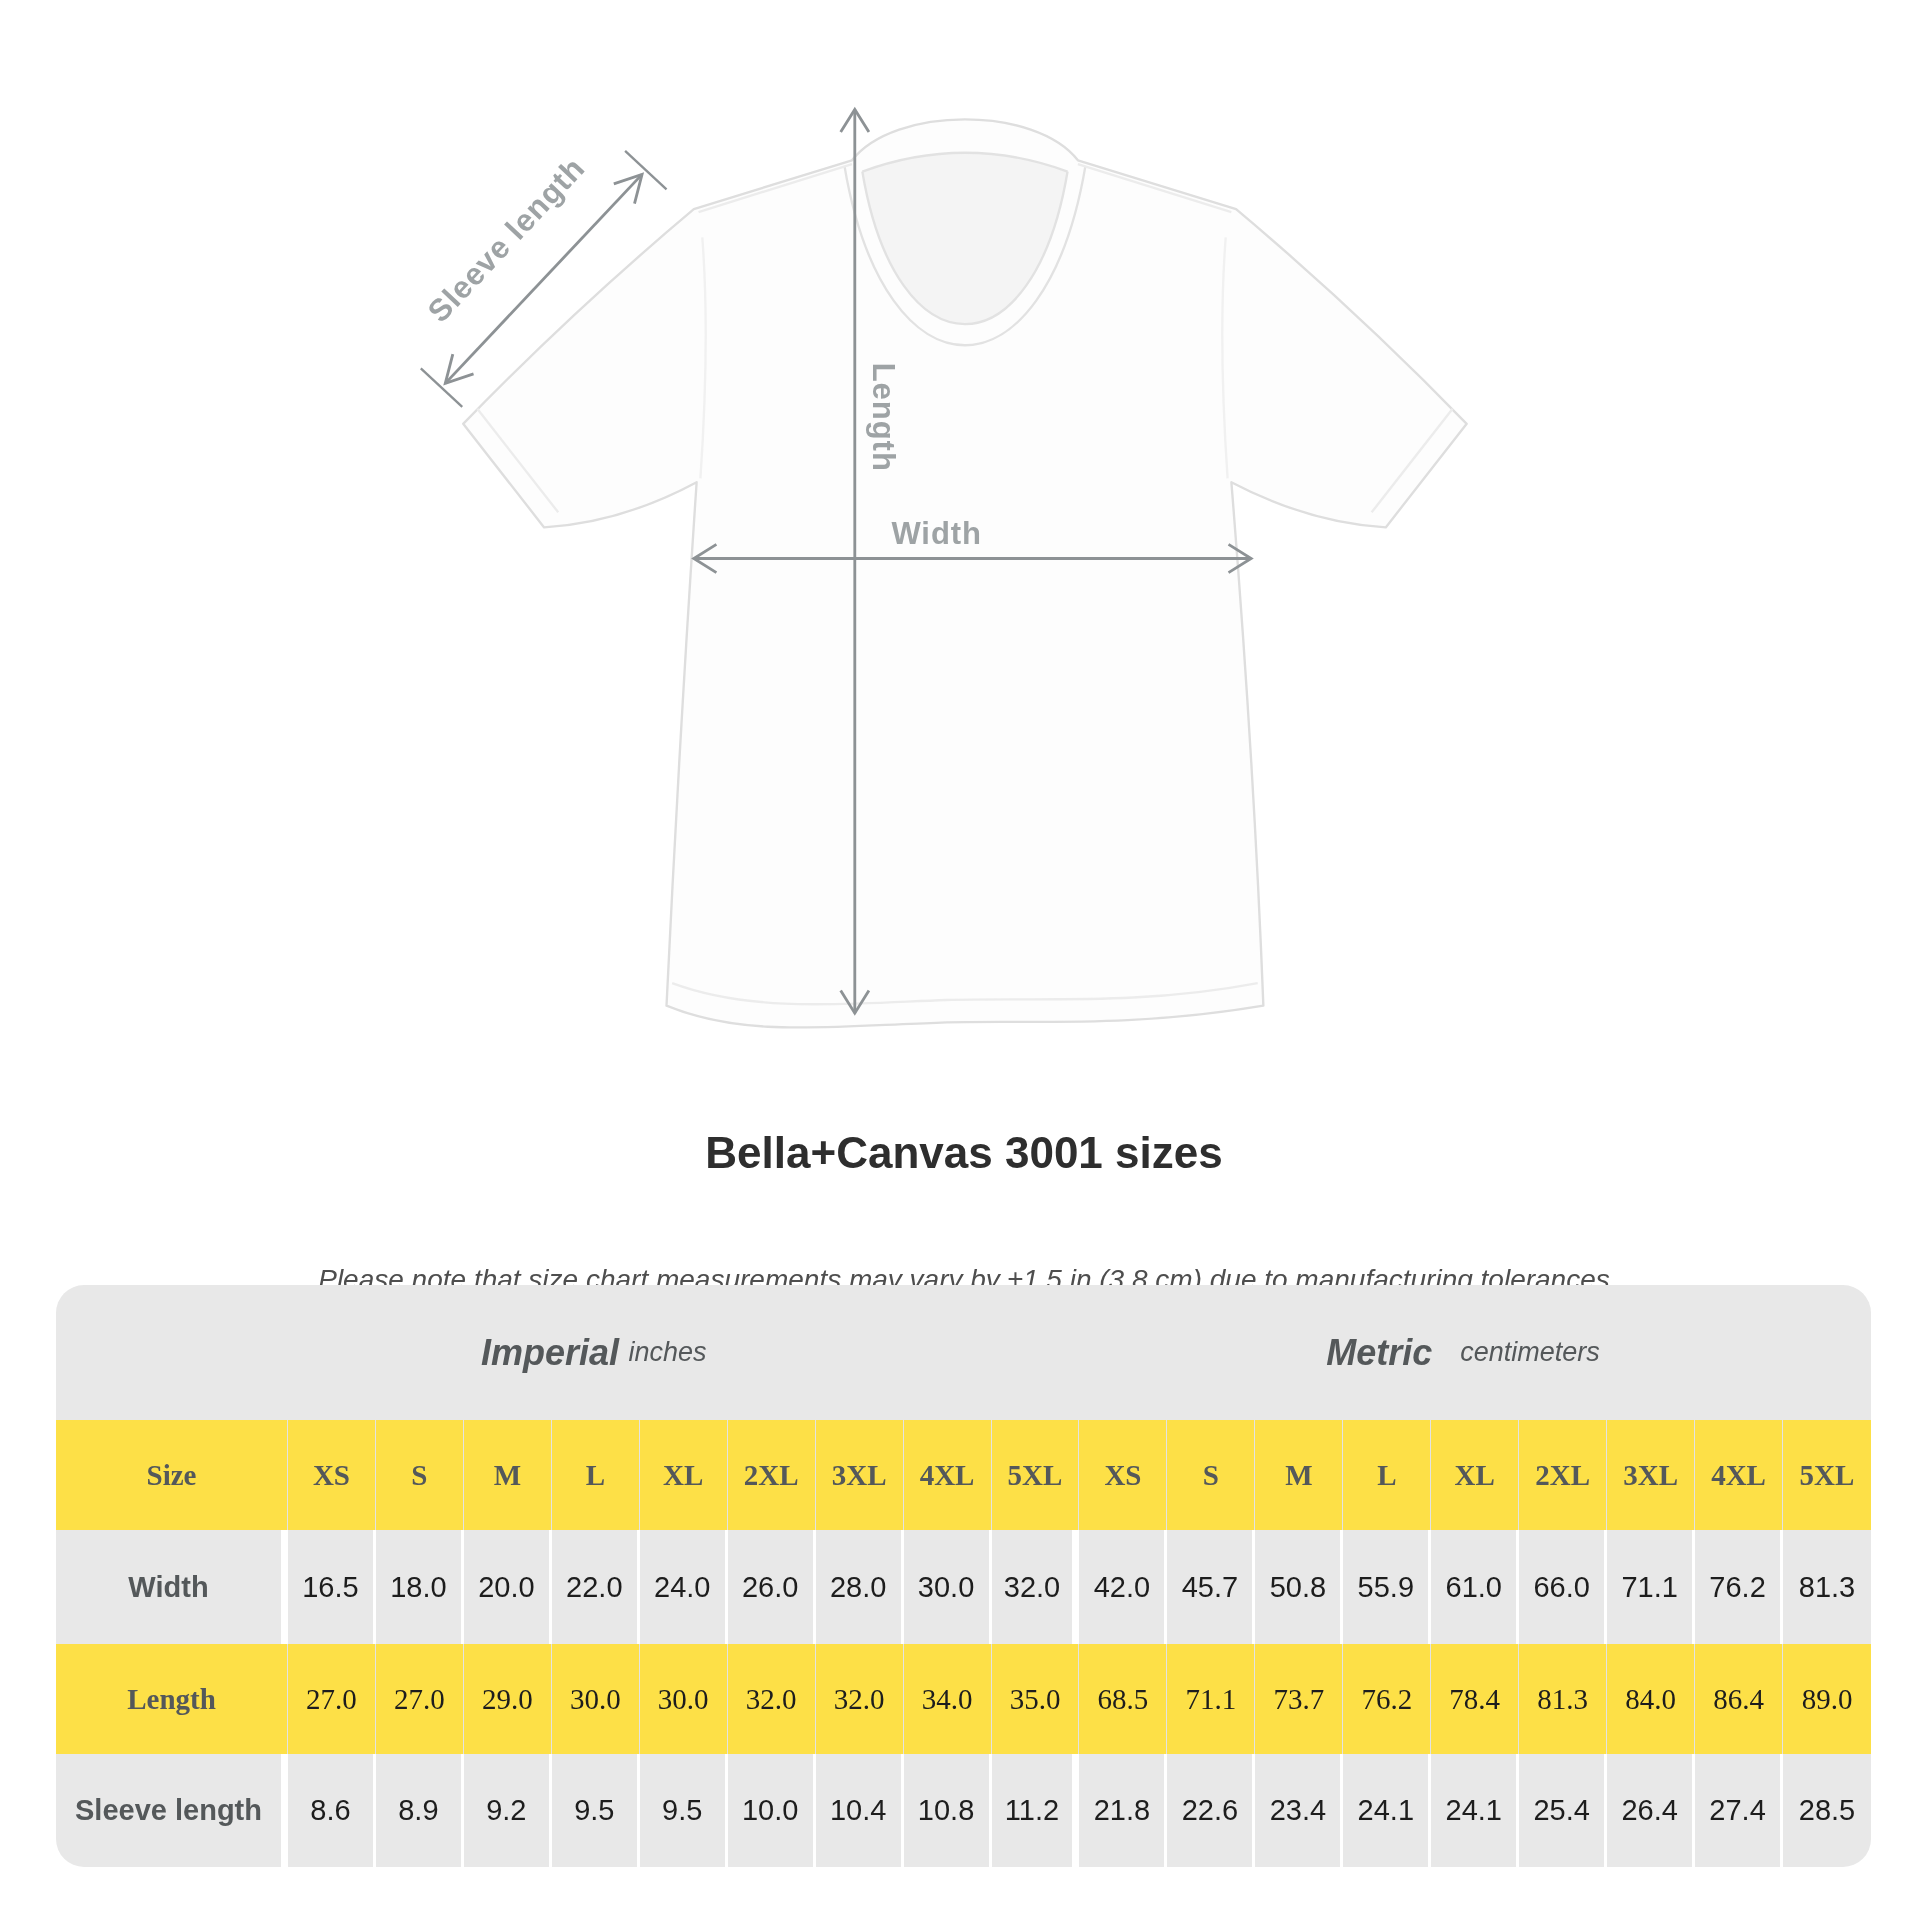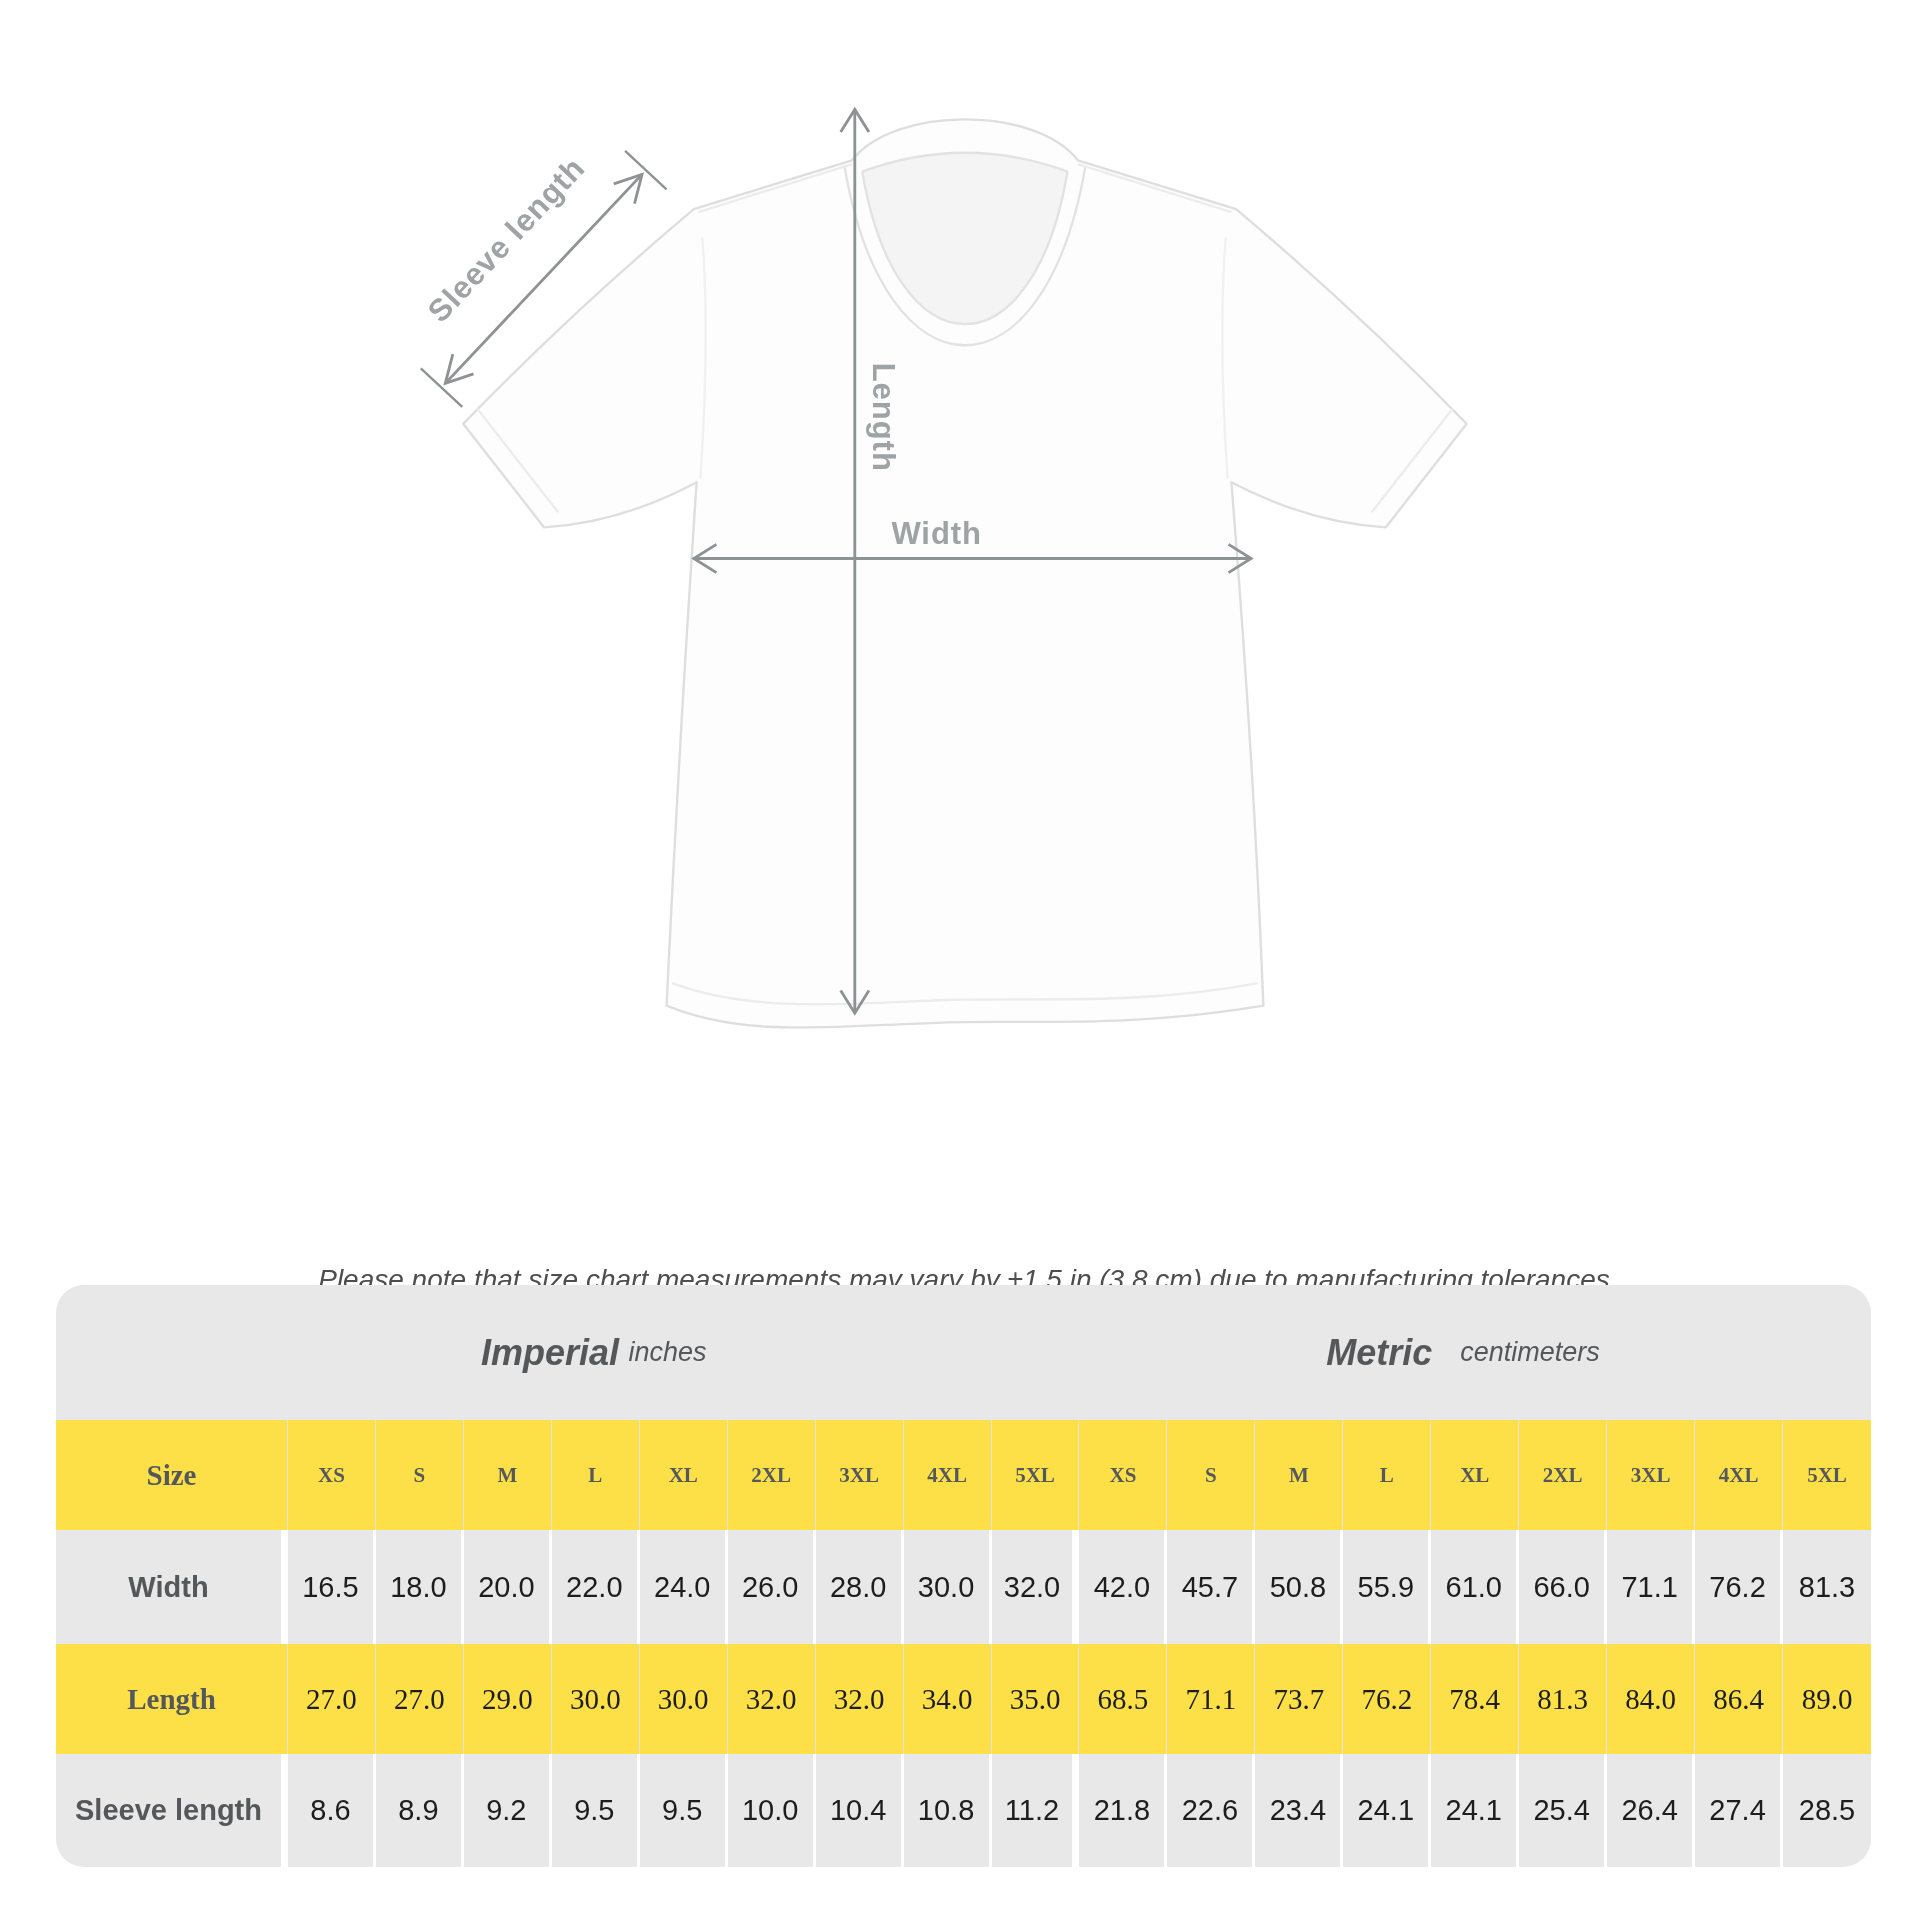--- a/index.html
+++ b/index.html
@@ -44,21 +44,21 @@
     grid-template-rows:110px 114px 110px 113px;
     width:1815px;
   }
   .cell{display:flex;align-items:center;justify-content:center;box-sizing:border-box;}
   .r-white{background:#fde047;font-family:Liberation Serif, serif;}
   .r-gray{background:var(--band-gray,#e8e8e8);}
   .r-white.sep{border-right:1.9px solid #e3e3e3;}
   .r-white.sep-major{border-right:1.9px solid #e3e3e3;}
   .r-gray.sep{border-right:3.8px solid #fff;}
   .r-gray.sep-major{border-right:7.5px solid #fff;}
-  .head{font-size:21px;font-weight:bold;color:var(--header-text,#54585a);text-align:right;}
+  .head{font-size:29px;font-weight:bold;color:var(--header-text,#54585a);text-align:right;}
   .lbl{font-size:29px;font-weight:bold;color:var(--header-text,#54585a);}
   .num{font-size:29px;color:var(--number-text,#1d1d1d);}
 </style>
 </head>
 <body>
 
 <div id="page">
 
   <svg id="diagram" viewBox="0 0 2048 1185" xmlns="http://www.w3.org/2000/svg">
 
@@ -116,20 +116,21 @@
         <line x1="664" y1="160" x2="708" y2="201" stroke-width="2.5"></line>
         <line x1="447" y1="391" x2="491" y2="432" stroke-width="2.5"></line>
       </g>
     </g>
 
     <text font-size="33" text-anchor="middle" transform="translate(546,262) rotate(-46.8)">Sleeve length</text>
     <text font-size="33" text-anchor="middle" transform="translate(927,443) rotate(90)">Length</text>
     <text font-size="33" text-anchor="middle" x="995" y="578">Width</text>
   </svg>
 
+  <div class="page-title">Bella+Canvas 3001 sizes</div>
   <div class="page-subtitle">Please note that size chart measurements may vary by ±1.5 in (3.8 cm) due to manufacturing tolerances</div>
 
   <div class="table-wrap">
     <div class="units-band">
       <div class="unit-group imperial">
         <div class="unit-name">Imperial</div>
         <div class="unit-sub">inches</div>
       </div>
       <div class="unit-group metric">
         <div class="unit-name">Metric</div>

